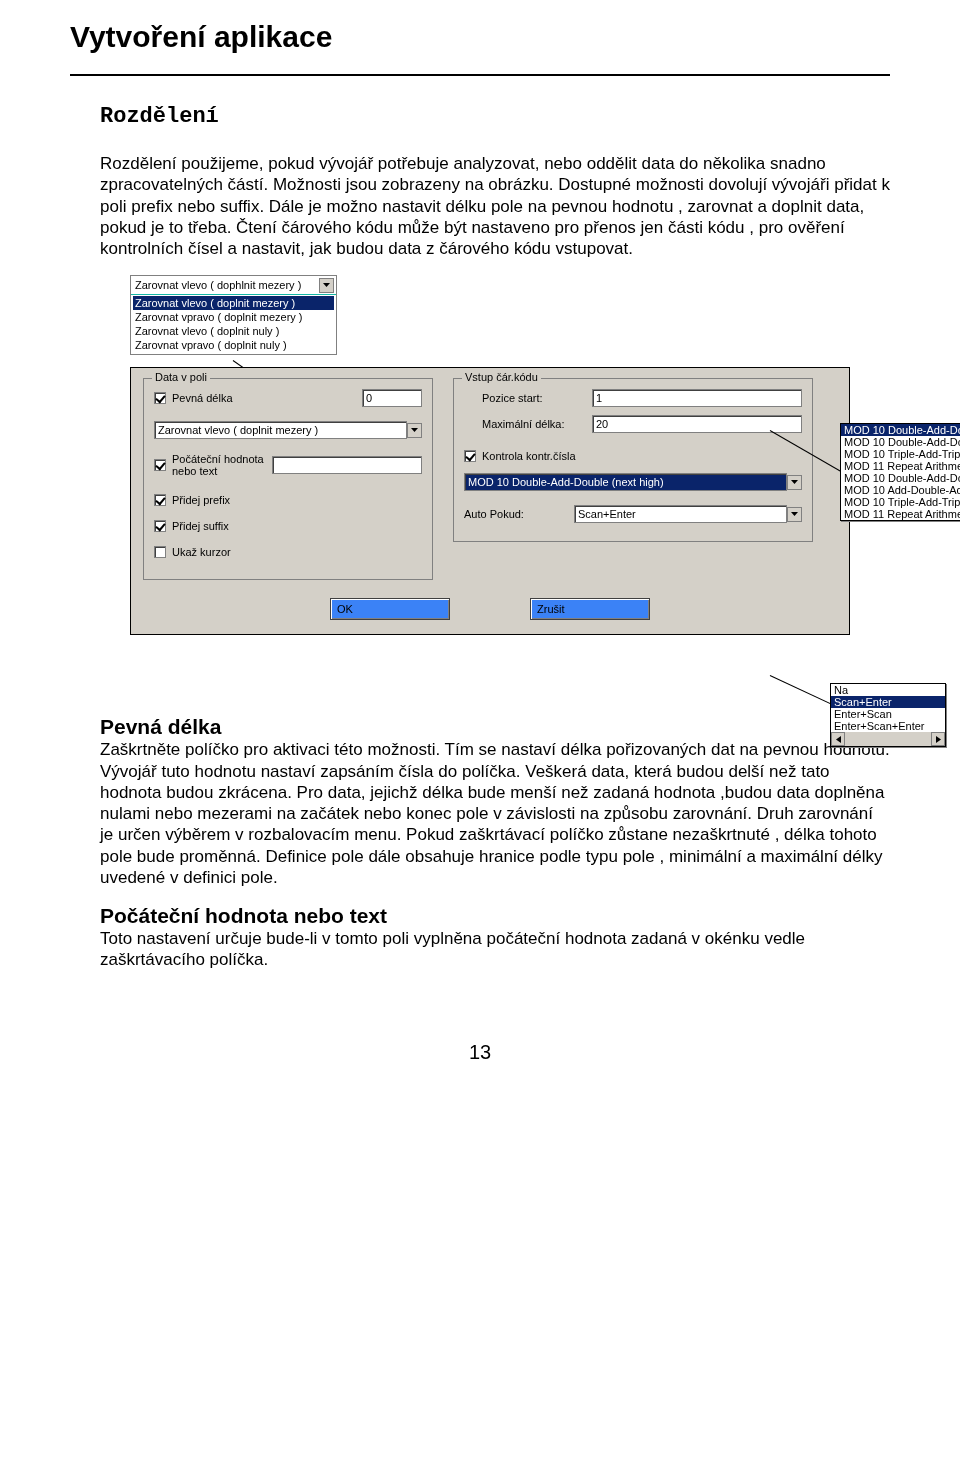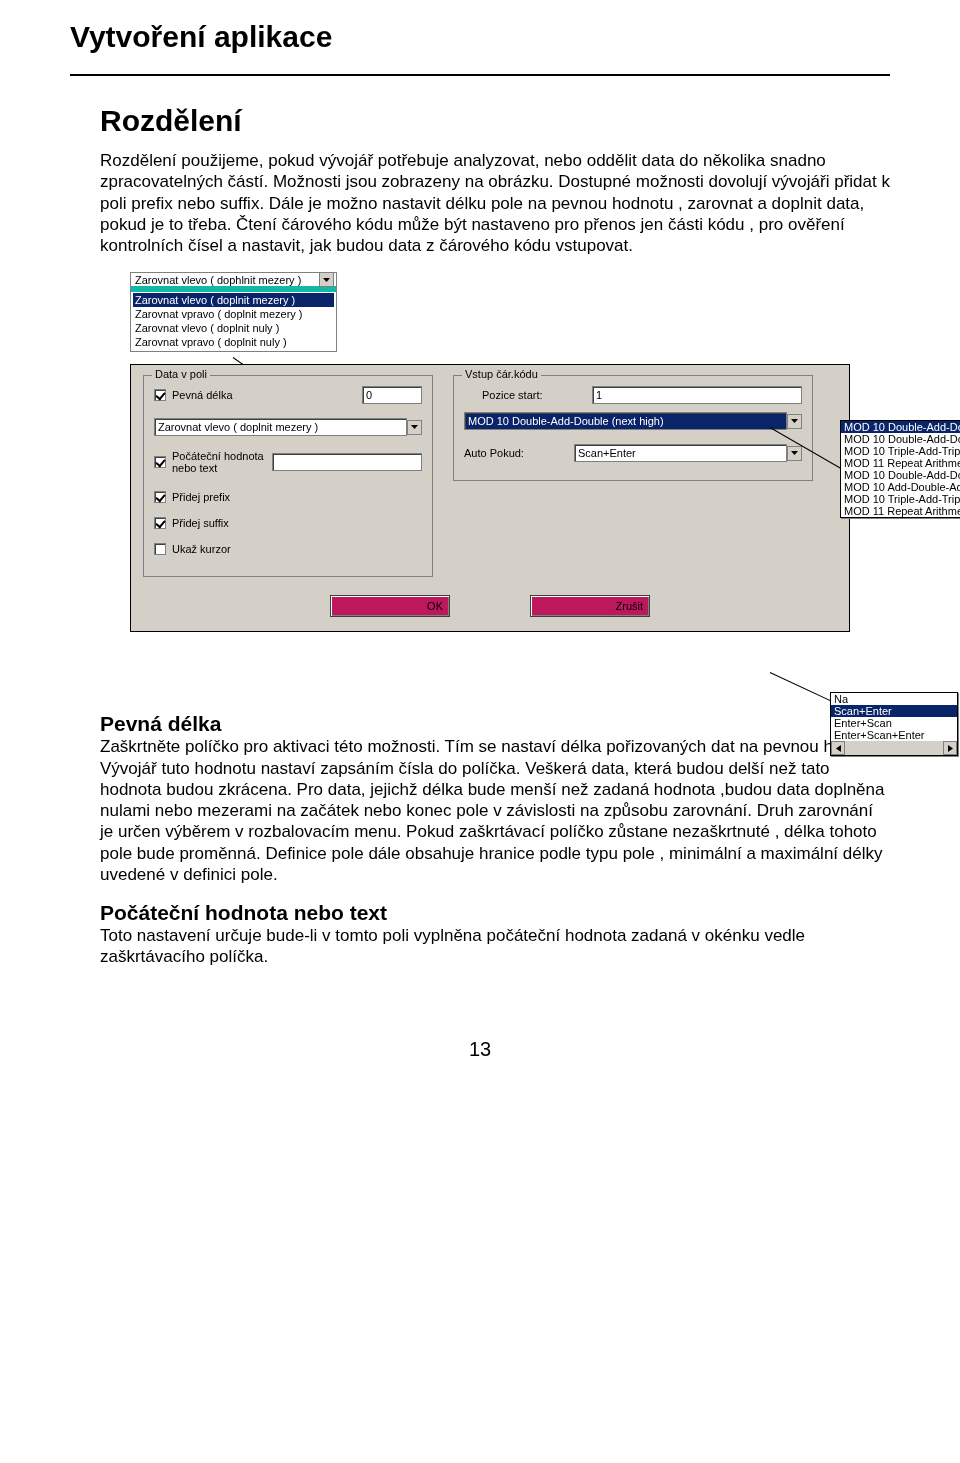--- a/index.html
+++ b/index.html
@@ -14,23 +14,24 @@
     padding: 20px 70px 40px 70px;
   }
   .page-title {
     font-size: 30px;
     font-weight: bold;
     border-bottom: 2px solid #000;
     padding-bottom: 20px;
     margin: 0 0 28px 0;
   }
   .subsection-title {
-    font-size: 30px;
+    font-size: 22px;
     font-weight: bold;
-    margin: 0 0 12px 30px;
+    margin: 0 0 24px 30px;
+    font-family: Liberation Mono, monospace;
   }
   .body-para {
     font-size: 17px;
     line-height: 1.25;
     margin: 0 0 16px 30px;
   }
   .sub-head {
     font-size: 21px;
     font-weight: bold;
     margin: 0 0 0 30px;
@@ -52,21 +53,21 @@
     width: 207px;
     background: #fff;
     border: 1px solid #808080;
   }
   .dd-head {
     display: flex;
     align-items: center;
     justify-content: space-between;
     height: 19px;
     padding: 0 2px 0 4px;
-    border-bottom: 6px solid #14b8a6;
+    border-bottom: 1px solid #14b8a6;
   }
   .dd-arrow {
     width: 15px; height: 15px;
     background: #d4d0c8;
     border: 1px solid #808080;
     display: flex; align-items: center; justify-content: center;
   }
   .dd-arrow svg { width: 7px; height: 4px; }
   .dd-list { padding: 1px 2px 2px 2px; }
   .dd-item { padding: 1px 2px; white-space: nowrap; }
@@ -152,40 +153,40 @@
   .combo-box {
     display: flex;
     align-items: center;
   }
   .combo-box .btxt { flex: 1 1 auto; }
   .combo-box .dd-arrow { margin-left: 0; }
 
   .buttons { display: flex; justify-content: center; gap: 80px; margin-top: 18px; }
   .winbtn {
     width: 120px; height: 22px;
-    background: #be185d;
+    background: #3b82f6;
     border: 1px solid #404040;
     box-shadow: inset 1px 1px 0 #fff, inset -1px -1px 0 #808080;
     font: inherit;
-    text-align: right;
+    text-align: left;
   }
 
   
   .floatlist {
     position: absolute;
     background: #fff;
     border: 1px solid #000;
     font-size: 11px;
     box-shadow: 1px 1px 0 #808080;
   }
   .floatlist.mod {
     left: 710px; top: 148px; width: 215px;
   }
   .floatlist.auto {
-    left: 700px; top: 420px; width: 128px;
+    left: 700px; top: 408px; width: 116px;
   }
   .floatlist .item { padding: 0 3px; white-space: nowrap; overflow: hidden; }
   .floatlist .item.sel { background: #0a246a; color: #fff; }
   .floatlist .scrollbar {
     height: 14px;
     background: #d4d0c8;
     display: flex;
     justify-content: space-between;
     align-items: stretch;
   }
@@ -275,20 +276,29 @@
             </div>
           </div>
 
           <div class="groupbox right-col">
             <span class="legend">Vstup čár.kódu</span>
 
             <div class="row">
               <span style="width:18px"></span>
               <span class="label" style="width:110px">Pozice start:</span>
               <input class="btxt" style="flex: 1 1 0%;" value="1">
+            </div>
+            <div class="row space">
+              <span style="width:18px"></span>
+              <span class="label" style="width:110px">Maximální délka:</span>
+              <input class="btxt" style="flex: 1 1 0%;" value="20">
+            </div>
+            <div class="row">
+              <span class="chk on"></span>
+              <span class="label">Kontrola kontr.čísla</span>
             </div>
             <div class="row space">
               <div class="combo-box" style="width:100%;">
                 <input class="btxt" style="flex: 1 1 0%; background: rgb(10, 36, 106); color: rgb(255, 255, 255);" value="MOD 10 Double-Add-Double (next high)">
                 <span class="dd-arrow">
                   <svg viewBox="0 0 7 4">
                       <path d="M0 0 L3.5 4 L7 0 Z" fill="#000"></path>
                     </svg>
                 </span>
               </div>

